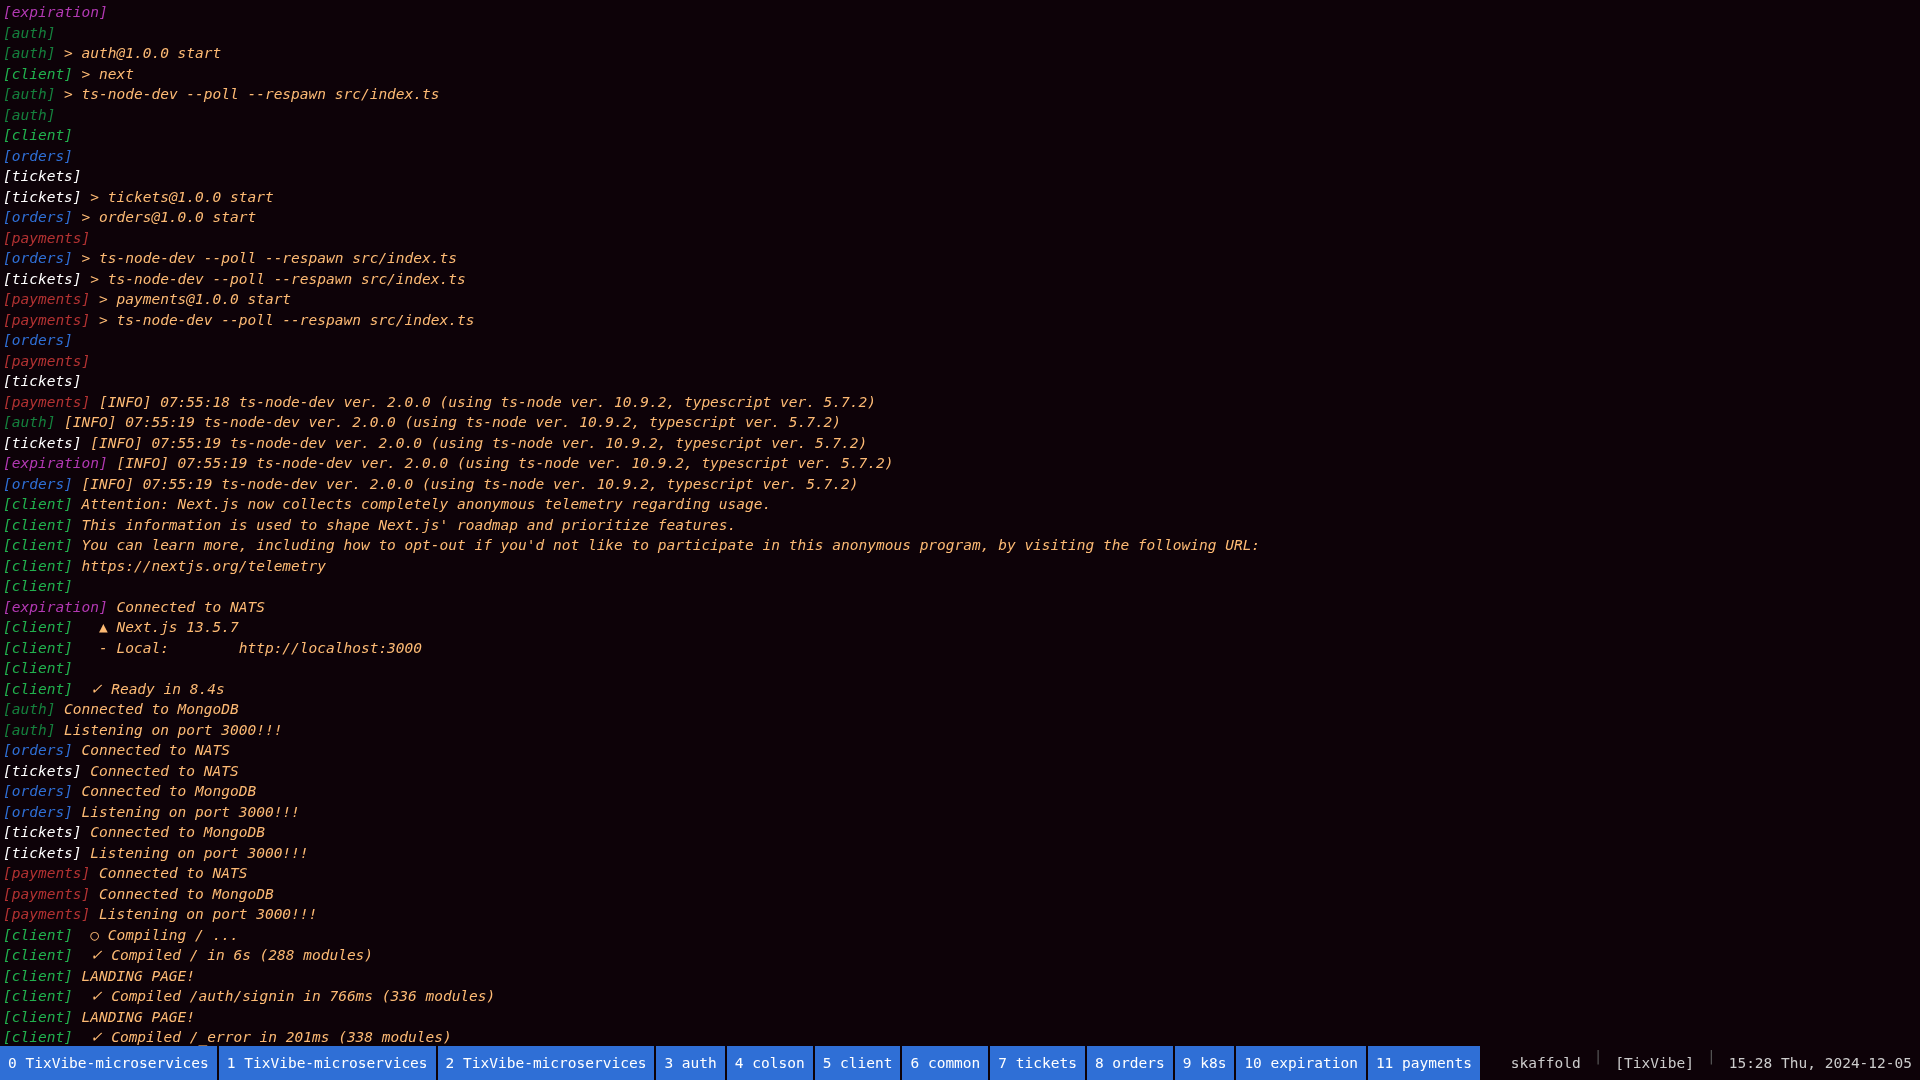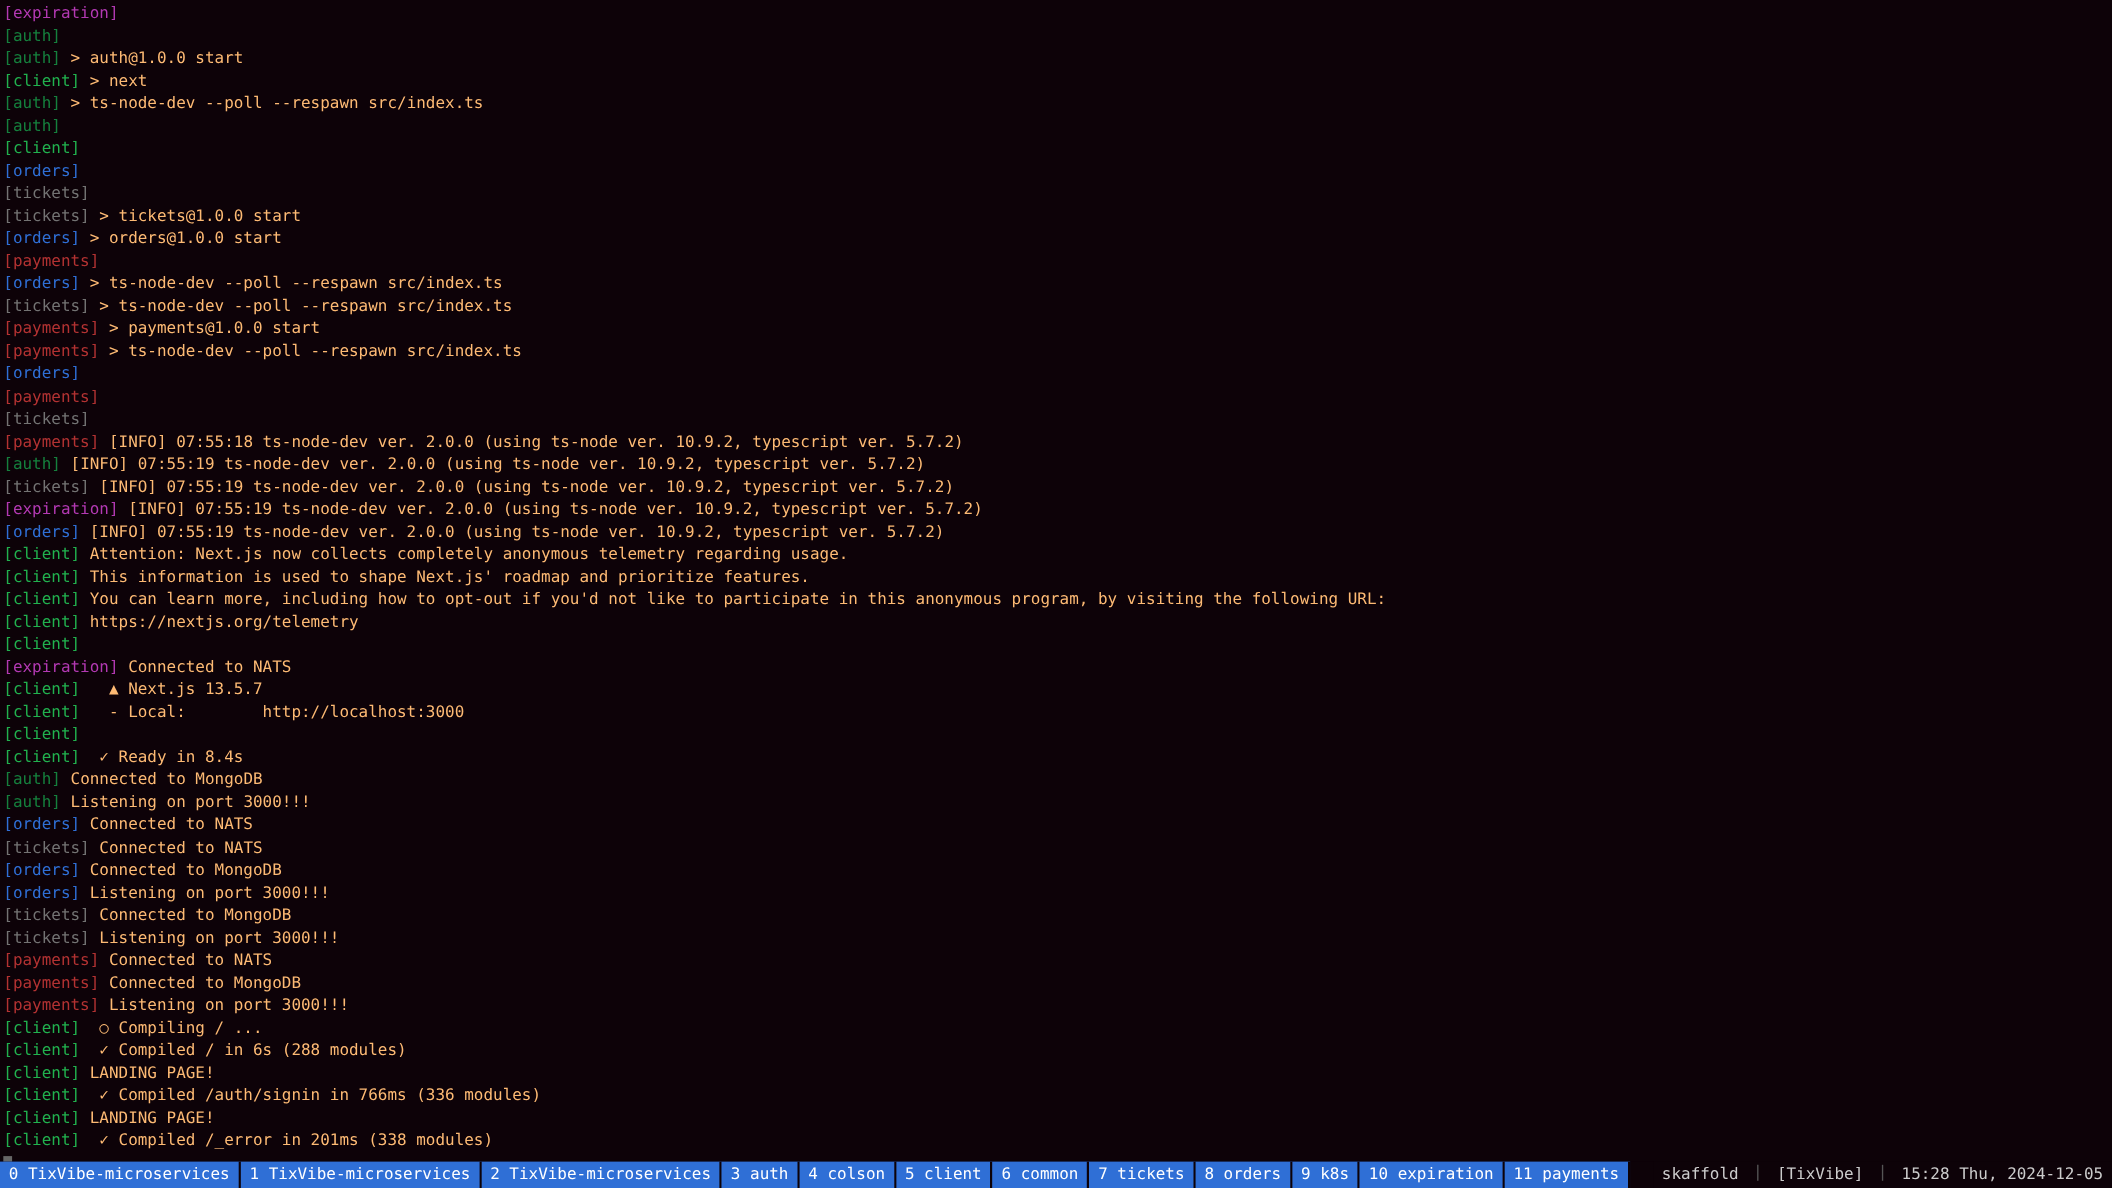--- a/index.html
+++ b/index.html
@@ -11,33 +11,34 @@
     font-size: 14.5px;
     line-height: 20.5px;
     overflow: hidden;
     color: #cccccc;
   }
   .terminal {
     padding: 2px 3px 0 3px;
     white-space: pre;
     height: calc(100% - 22px);
     overflow: hidden;
+    font-style: italic;
   }
   .line { display: block; }
   .tag-expiration { color: #b339b3; }
   .tag-auth { color: #15803d; }
   .tag-client { color: #21b14e; }
   .tag-orders { color: #2f6fd6; margin-top: 15px; }
-  .tag-tickets { color: #737373; }
+  .tag-tickets { color: #ffffff; }
   .tag-payments { color: #b33232; }
   .msg { color: #fdba74; }
   .statusbar {
     position: absolute;
     bottom: 0; left: 0; right: 0;
-    height: 24px;
+    height: 34px;
     display: flex;
     align-items: stretch;
     background: #0d0208;
     font-size: 14.5px;
   }
   .win {
     background: #2f6fd6;
     color: #ffffff;
     padding: 1px 8px 0 8px;
     border-right: 2px solid #0d0208;

